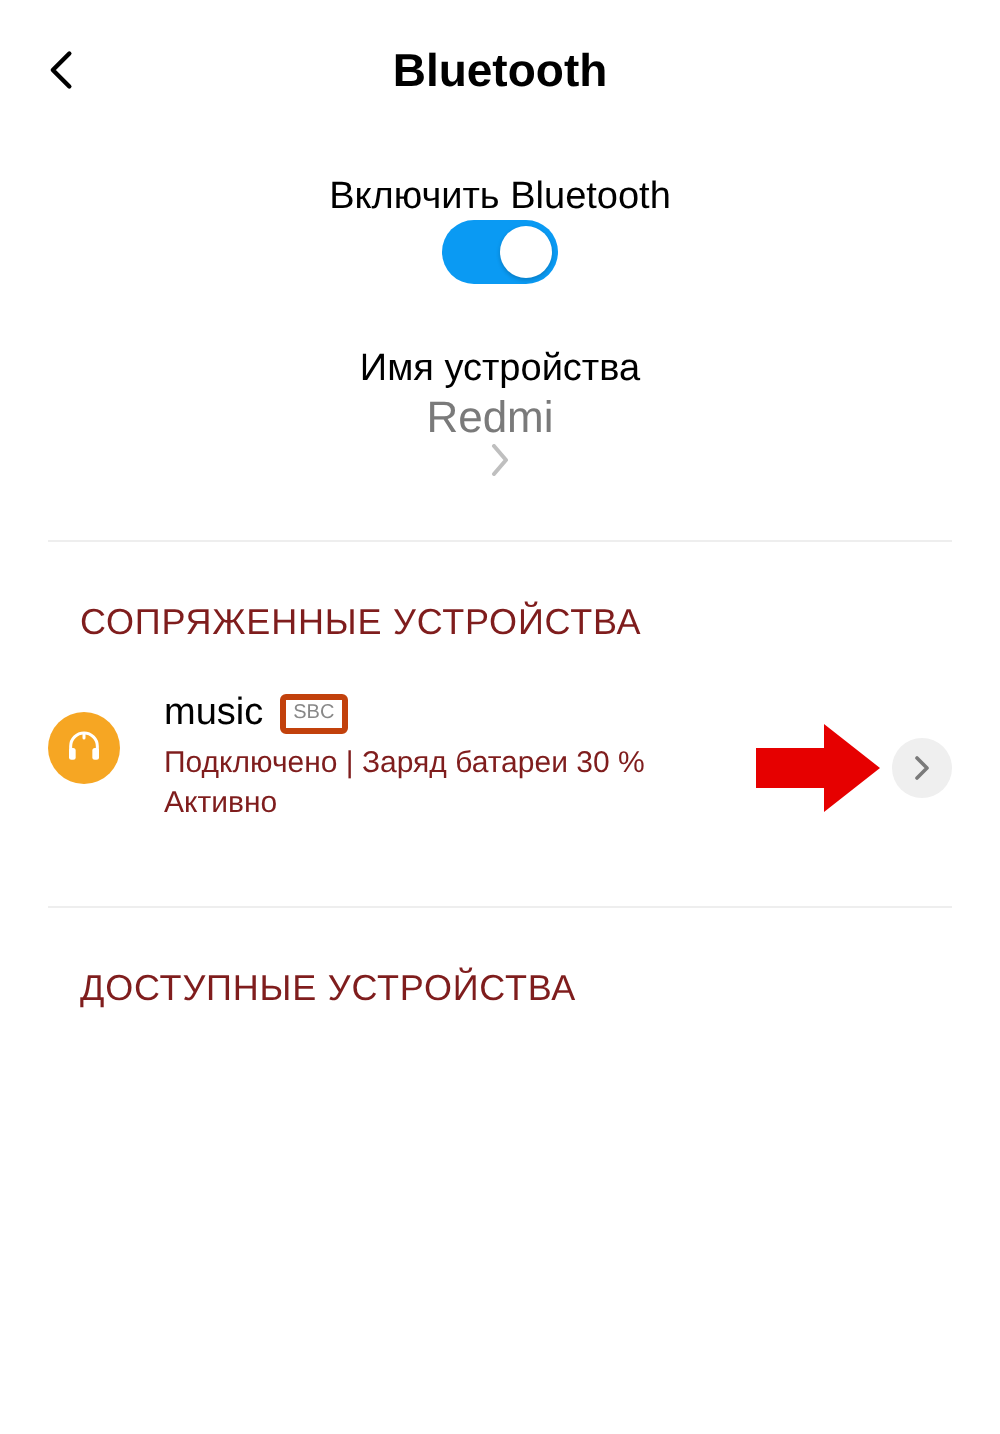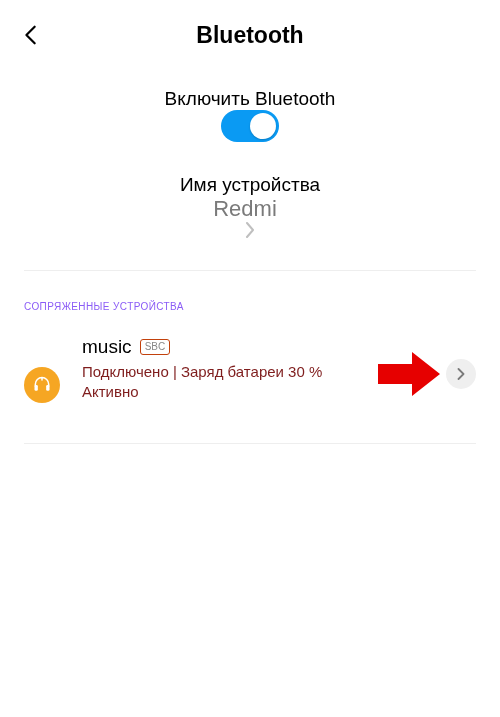--- a/index.html
+++ b/index.html
@@ -16,29 +16,29 @@
   .row .spacer { flex: 1; }
   .row .value { font-size: 22px; color: #7a7a7a; margin-right: 10px; }
 
   .toggle { width: 58px; height: 32px; border-radius: 16px; position: relative; cursor: pointer; }
   .toggle.on { background: #0a9af3; }
   .toggle .knob { position: absolute; width: 26px; height: 26px; background: #fff; border-radius: 50%; top: 3px; right: 3px; box-shadow: 0 1px 2px rgba(0,0,0,.2); }
 
   .chev-small svg { width: 10px; height: 16px; display: block; }
   .divider { height: 1px; background: #eee; margin: 10px 24px 0 24px; }
 
-  .section-title { font-size: 10px; letter-spacing: .4px; color: #8b5cf6; padding: 30px 24px 18px 24px; }
+  .section-title { font-size: 18px; letter-spacing: .4px; color: #7f1d1d; padding: 30px 24px 18px 40px; }
 
-  .device { display: flex; align-items: flex-end; padding: 6px 24px 16px 24px; position: relative; }
+  .device { display: flex; align-items: flex-start; padding: 6px 24px 16px 24px; position: relative; }
   .dev-icon { width: 36px; height: 36px; border-radius: 50%; background: #f6a623; display: flex; align-items: center; justify-content: center; margin-top: 10px; margin-right: 22px; flex-shrink: 0; }
   .dev-icon svg { width: 20px; height: 20px; }
   .dev-body { flex: 1; min-width: 0; }
   .dev-title-line { display: flex; align-items: center; gap: 8px; }
   .dev-name { font-size: 19px; color: #000; }
-  .codec-badge { font-size: 10px; color: #888; border: 1px solid #c2410c; border-radius: 3px; padding: 0 4px; line-height: 14px; }
+  .codec-badge { font-size: 10px; color: #888; border: 3px solid #c2410c; border-radius: 3px; padding: 0 4px; line-height: 14px; }
   .dev-status { font-size: 15px; color: #7f1d1d; margin-top: 4px; line-height: 1.35; max-width: 300px; }
 
   .dev-more { position: absolute; right: 24px; top: 50%; transform: translateY(-50%); width: 30px; height: 30px; border-radius: 50%; background: #efefef; display: flex; align-items: center; justify-content: center; cursor: pointer; }
   .dev-more svg { width: 8px; height: 12px; }
 
   .arrow-callout { position: absolute; right: 60px; top: 50%; transform: translateY(-50%); width: 62px; height: 44px; pointer-events: none; }
   .arrow-callout svg { width: 62px; height: 44px; display: block; }
 
   .divider2 { height: 1px; background: #eee; margin: 24px 24px 0 24px; }
 </style>
@@ -106,14 +106,15 @@
 
     <div class="dev-more">
       <svg viewBox="0 0 8 12">
           <path d="M1.5 1 L6.5 6 L1.5 11" stroke="#7a7a7a" stroke-width="1.8" fill="none" stroke-linecap="round" stroke-linejoin="round"></path>
         </svg>
     </div>
   </div>
 
   <div class="divider2"></div>
 
+  <div class="section-title">ДОСТУПНЫЕ УСТРОЙСТВА</div>
 
 </div>
 
 </body></html>

